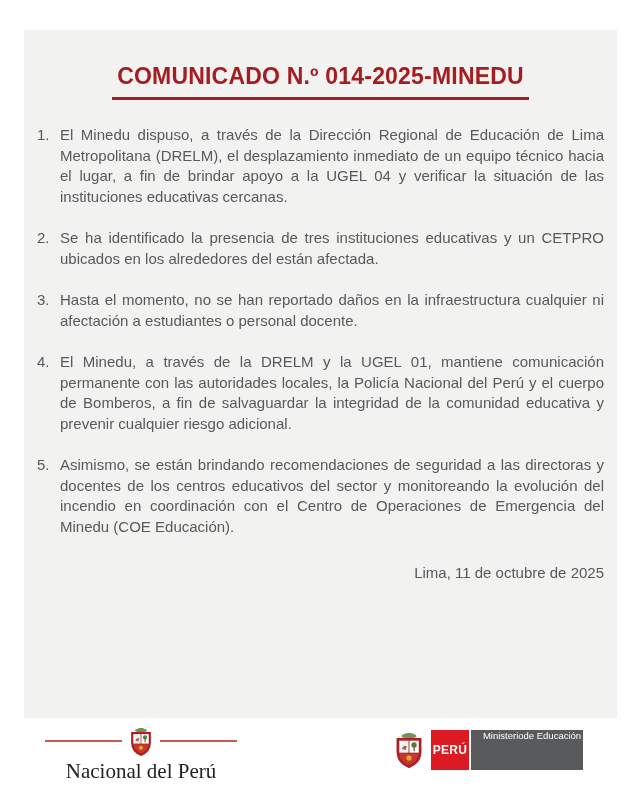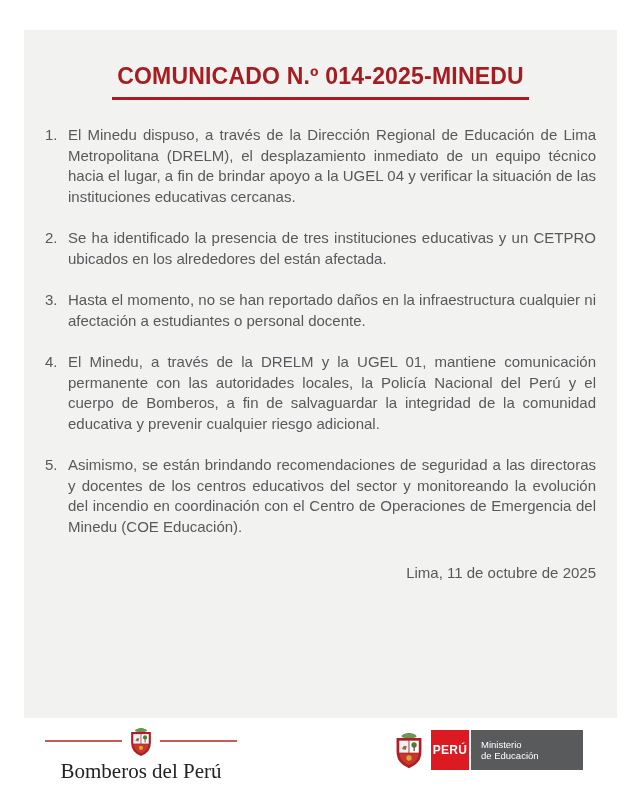--- a/index.html
+++ b/index.html
@@ -3,21 +3,21 @@
 <meta charset="utf-8">
 <style>
   html,body{margin:0;padding:0;}
   body{
     width:640px;height:799px;background:#ffffff;
     font-family:"Liberation Sans","DejaVu Sans",sans-serif;
     position:relative;overflow:hidden;
   }
   .panel{
     position:absolute;left:24px;top:30px;width:593px;height:688px;
-    background:#F2F2F1;box-sizing:border-box;padding:0 21px;
+    background:#F2F2F1;box-sizing:border-box;padding:0 13px;
   }
   .title-wrap{text-align:center;margin-top:33px;}
   .doc-title{
     display:inline-block;margin:0;padding:0 5px 7px;
     font-size:23px;font-weight:bold;letter-spacing:.2px;
     color:#A51D21;border-bottom:3px solid #A51D21;
   }
   .bodytext{color:#58595B;font-size:15px;line-height:20.5px;text-align:justify;}
   .intro{margin:24px 0 0 0;}
   .list{margin-top:25px;}
@@ -40,21 +40,21 @@
   }
   .min-logo{position:absolute;left:393px;top:12px;display:flex;align-items:flex-end;}
   .min-arms{display:block;}
   .min-red{
     width:38px;height:40px;background:#DC1A22;margin-left:6px;
     display:flex;align-items:center;justify-content:center;
     color:#ffffff;font-weight:bold;font-size:12px;letter-spacing:.3px;
   }
   .min-gray{
     width:112px;height:40px;background:#595A5C;margin-left:2px;
-    display:flex;flex-direction:column;justify-content:center;
+    display:flex;justify-content:center;
     color:#ffffff;font-size:9.5px;line-height:11.5px;padding-left:10px;box-sizing:border-box;
   }
 </style>
 </head>
 <body>
 
 <div class="panel">
 
   <div class="title-wrap">
     <h1 class="doc-title">COMUNICADO N.º 014-2025-MINEDU</h1>
@@ -101,21 +101,21 @@
         <rect x="7" y="11.5" width="10.5" height="13.5" fill="#EAF2F8"></rect>
         <rect x="18.5" y="11.5" width="10.5" height="13.5" fill="#FDFDFD"></rect>
         <path d="M7 26 H29 Q28 35 18 39 Q8 35 7 26 Z" fill="#C8372E"></path>
         <path d="M10 21 q2 -5.5 5.5 -3.2 l-1.2 4.2 z" fill="#9c6b38"></path>
         <circle cx="23.7" cy="16.3" r="3" fill="#4e7a3a"></circle>
         <rect x="23.1" y="18.3" width="1.4" height="5" fill="#6b4a2b"></rect>
         <circle cx="18" cy="31" r="3" fill="#D9A82E"></circle>
       </svg>
       <span class="gob-line"></span>
     </div>
-    <div class="gob-text">Bomberos del Perú</div>
+    <div class="gob-text">Nacional del Perú</div>
   </div>
 
   <div class="min-logo">
     <svg class="min-arms" viewBox="0 0 36 44" width="32" height="40" aria-hidden="true">
       <path d="M10 5.5 Q18 0.5 26 5.5 Q18 3.5 10 5.5Z" fill="#5c7d4a"></path>
       <ellipse cx="18" cy="6.5" rx="8.5" ry="2.6" fill="#6f9455"></ellipse>
       <path d="M4 8.5 H32 V24 Q32 37 18 42.5 Q4 37 4 24 Z" fill="#B01E23"></path>
       <rect x="7" y="11.5" width="10.5" height="13.5" fill="#EAF2F8"></rect>
       <rect x="18.5" y="11.5" width="10.5" height="13.5" fill="#FDFDFD"></rect>
       <path d="M7 26 H29 Q28 35 18 39 Q8 35 7 26 Z" fill="#C8372E"></path>

